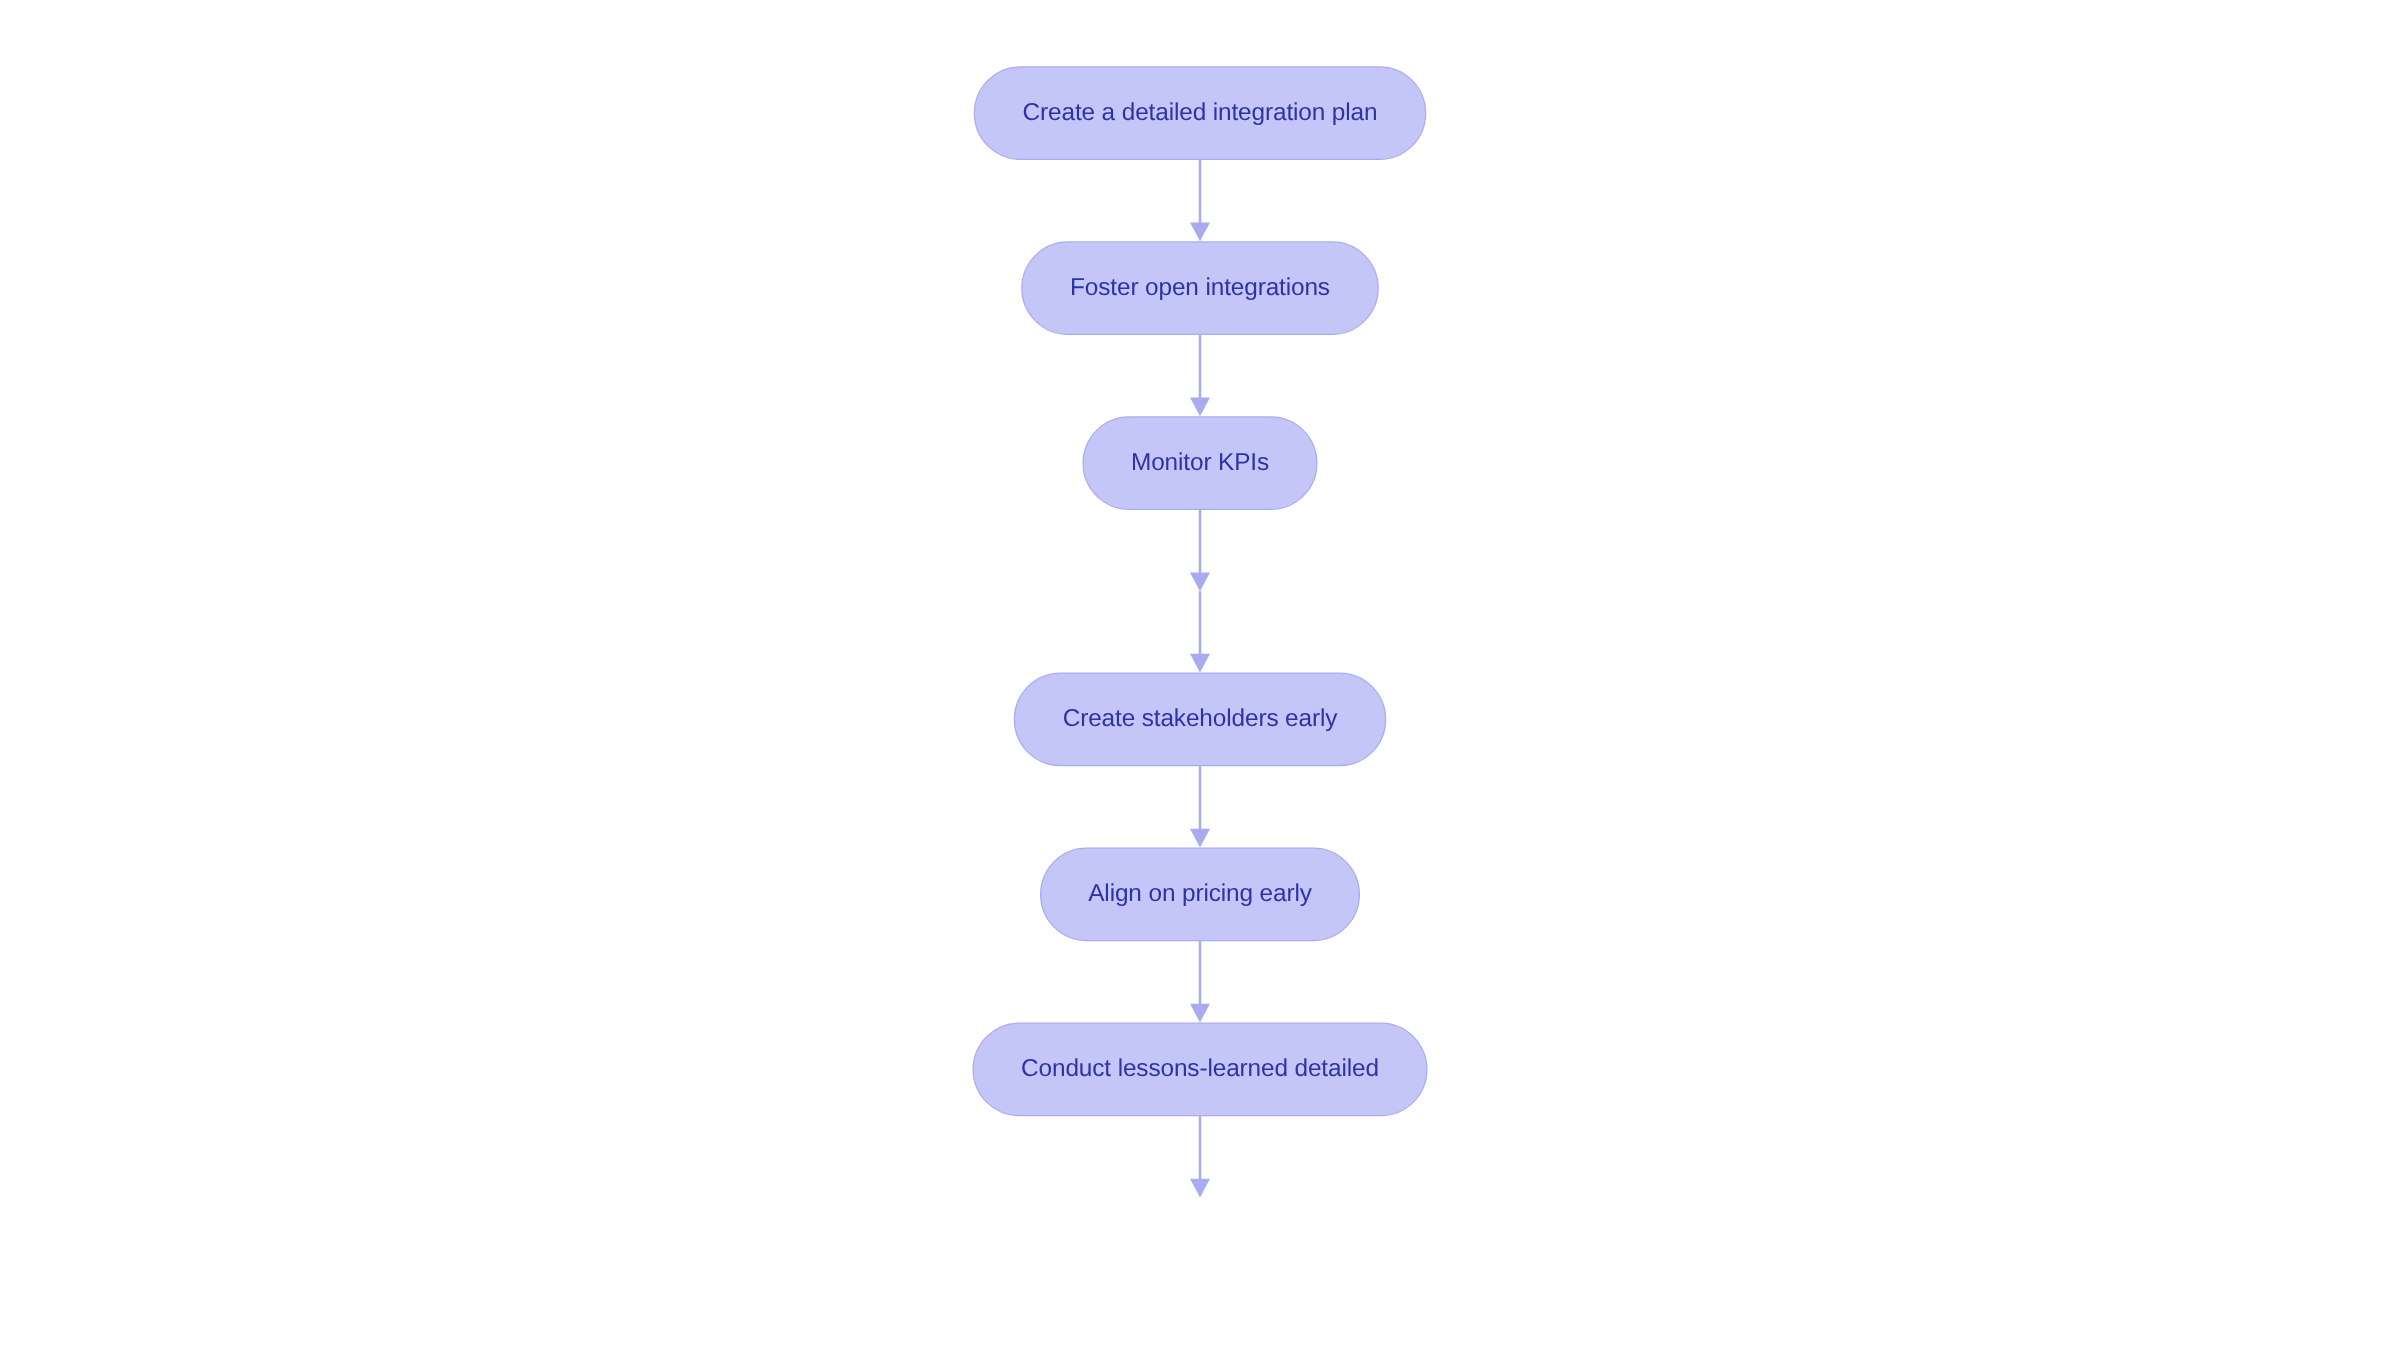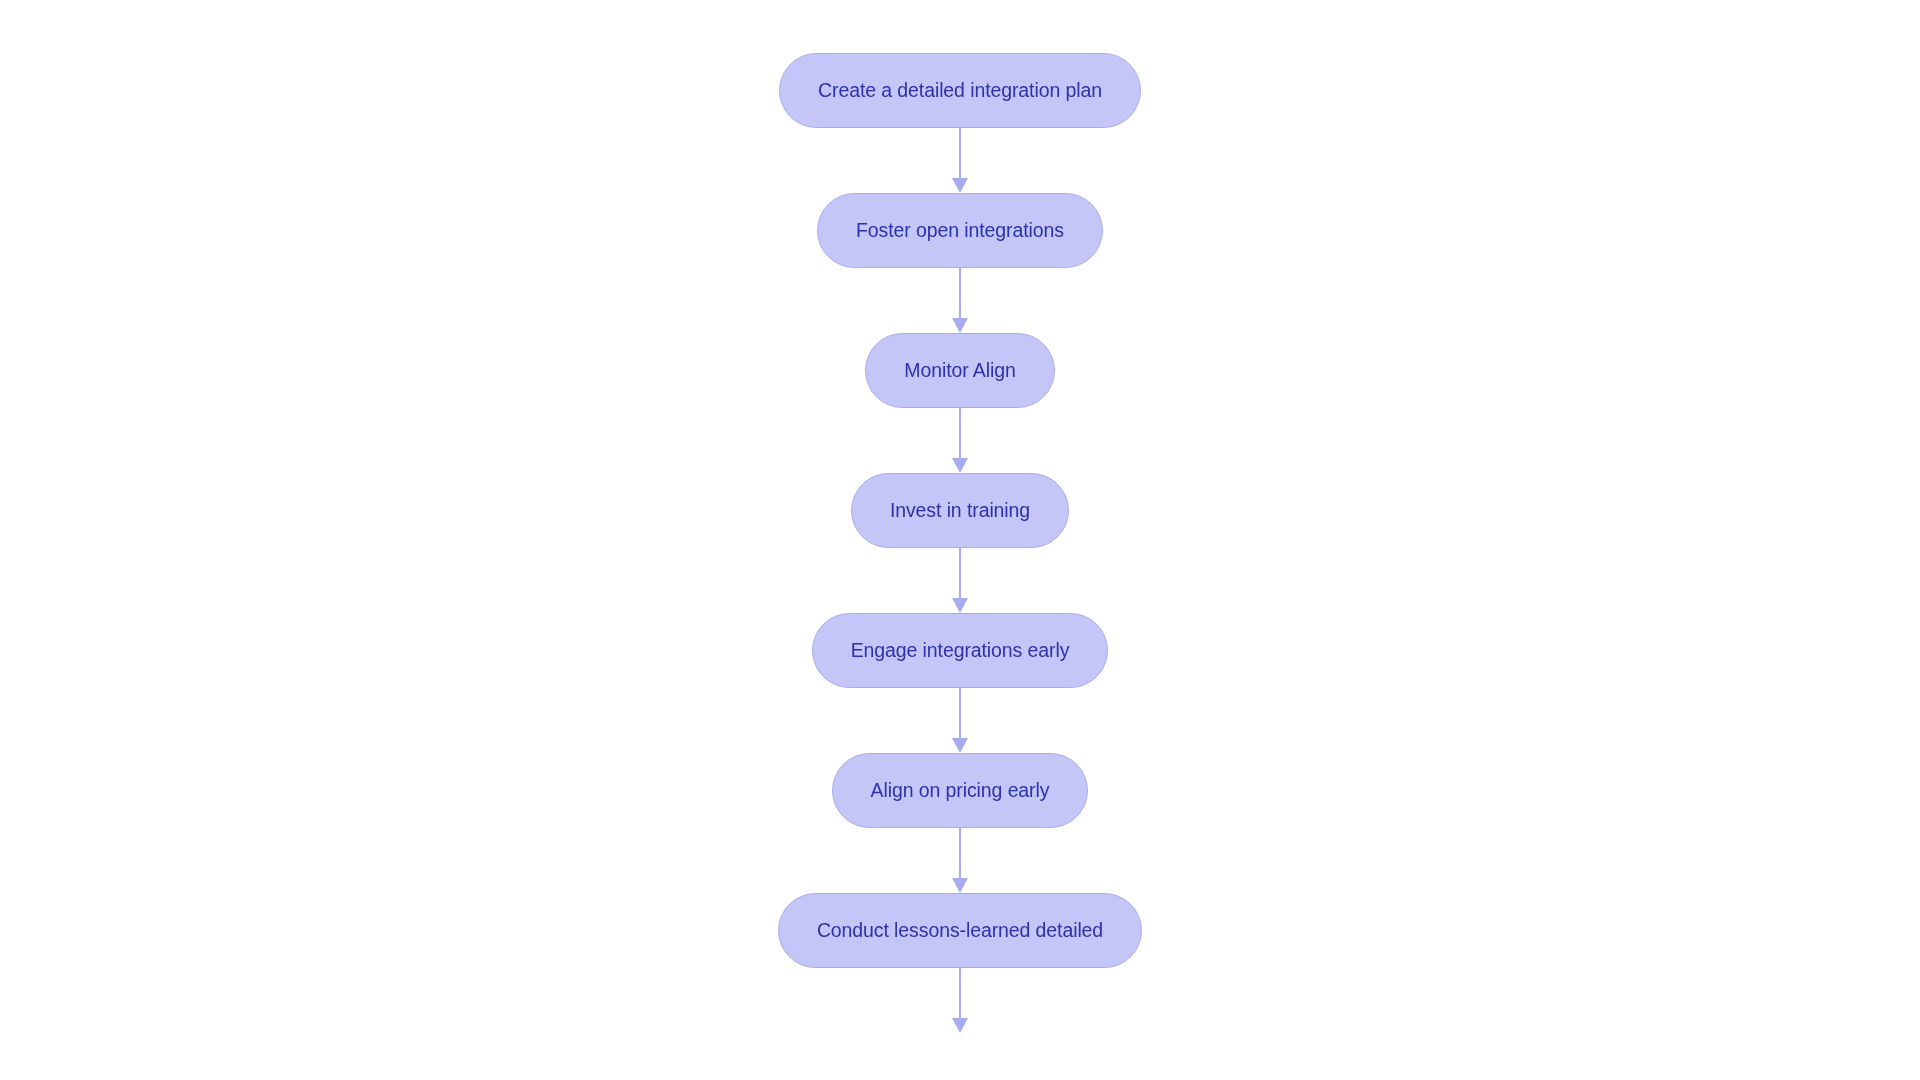--- a/index.html
+++ b/index.html
@@ -105,39 +105,36 @@
     <div class="node">
       <span class="node-label">Foster open integrations</span>
     </div>
 
     <div class="connector">
       <div class="connector-line"></div>
       <div class="connector-head"></div>
     </div>
 
     <div class="node">
-      <span class="node-label">Monitor Align</span>
+      <span class="node-label">Monitor KPIs</span>
     </div>
 
     <div class="connector">
       <div class="connector-line"></div>
       <div class="connector-head"></div>
     </div>
 
-    <div class="node">
-      <span class="node-label">Invest in training</span>
-    </div>
 
     <div class="connector">
       <div class="connector-line"></div>
       <div class="connector-head"></div>
     </div>
 
     <div class="node">
-      <span class="node-label">Engage integrations early</span>
+      <span class="node-label">Create stakeholders early</span>
     </div>
 
     <div class="connector">
       <div class="connector-line"></div>
       <div class="connector-head"></div>
     </div>
 
     <div class="node">
       <span class="node-label">Align on pricing early</span>
     </div>

